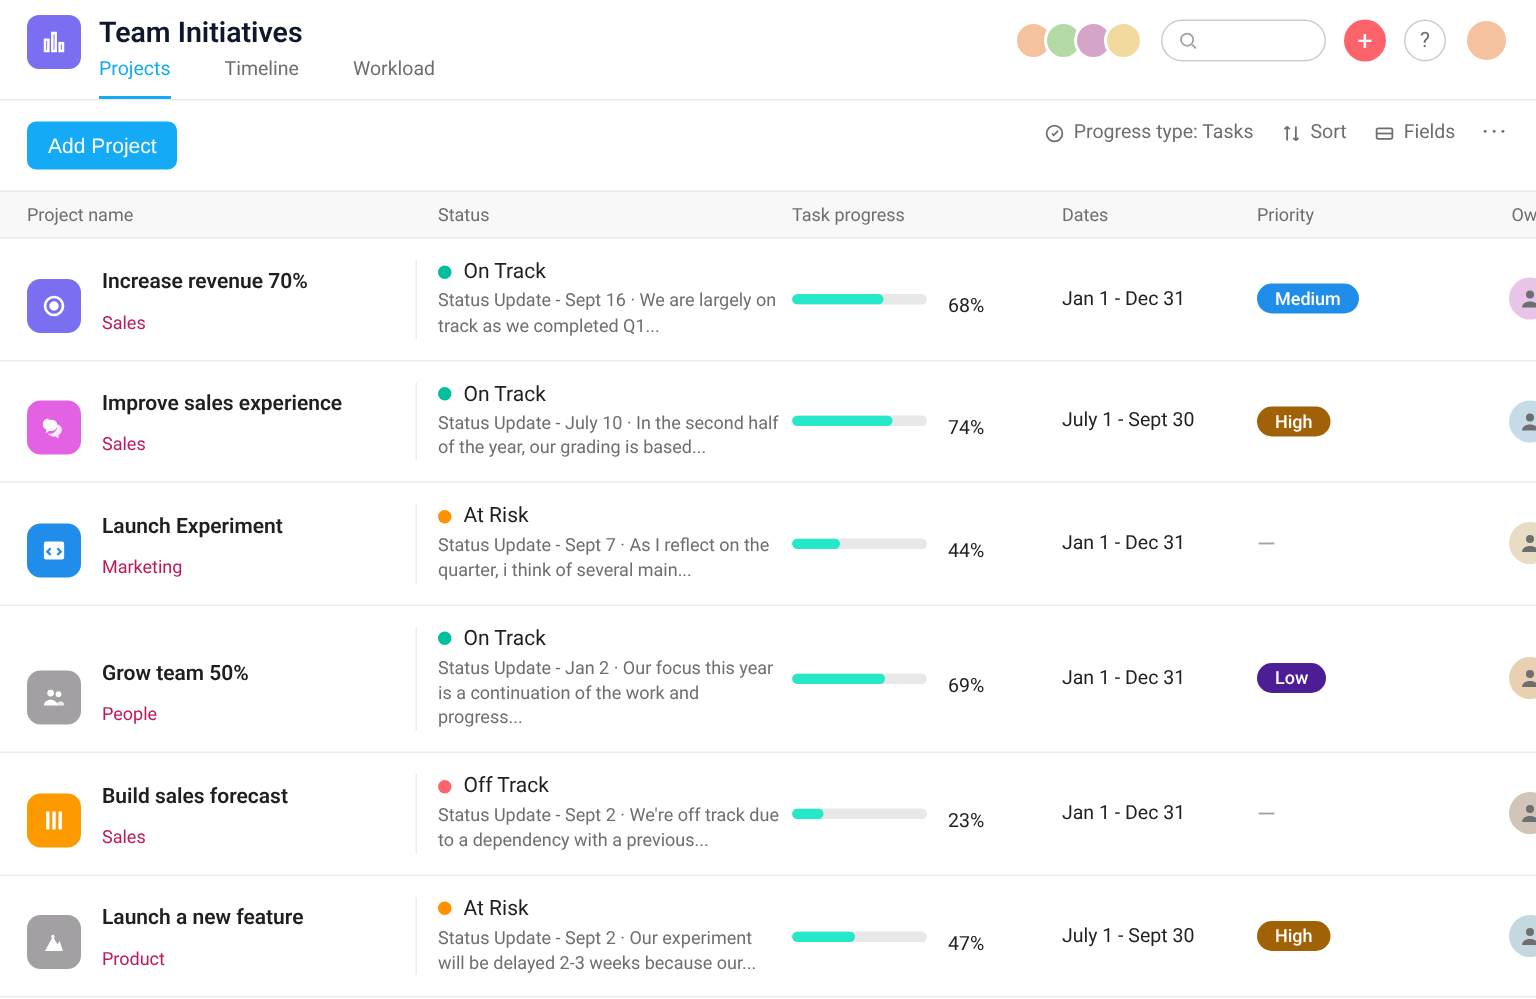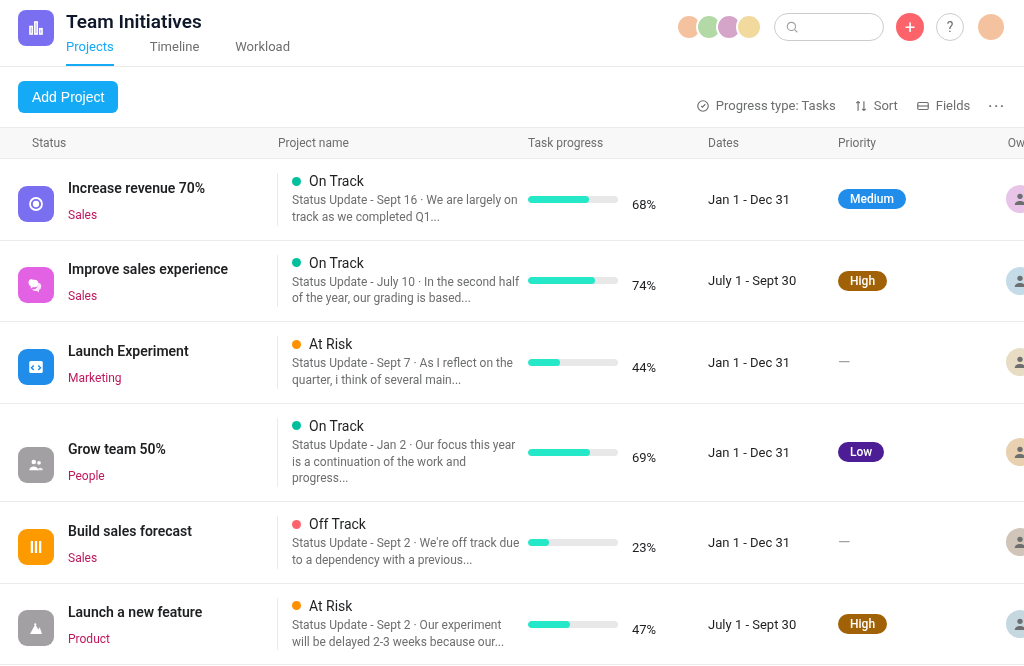--- a/index.html
+++ b/index.html
@@ -58,21 +58,21 @@
 }
 .ic-btn {
   width: 28px; height: 28px; border-radius: 50%;
   display: flex; align-items: center; justify-content: center;
   cursor: pointer;
 }
 .ic-btn.add { background: #fc636b; color: #fff; font-size: 18px; font-weight: 400; }
 .ic-btn.help { border: 1px solid #cfcbcb; color: #6d6e6f; font-size: 14px; }
 
 .toolbar {
-  display: flex; align-items: flex-end;
+  display: flex; align-items: flex-start;
   padding: 14px 18px;
 }
 .add-project {
   background: #14aaf5; color: #fff; border: none;
   border-radius: 6px; padding: 8px 14px;
   font-size: 14px; font-weight: 500; cursor: pointer;
 }
 .toolbar-spacer { flex: 1; }
 .tool-item {
   display: flex; align-items: center; gap: 6px;
@@ -207,22 +207,22 @@
     <svg viewBox="0 0 24 24" fill="none" stroke="currentColor" stroke-width="2">
         <rect x="3" y="6" width="18" height="12" rx="2"></rect>
         <line x1="3" y1="12" x2="21" y2="12"></line>
       </svg>
     <span>Fields</span>
   </div>
   <div class="tool-item more-dots">···</div>
 </div>
 
 <div class="table-head">
+  <div>Project name</div>
   <div style="padding-left:14px;">Status</div>
-  <div>Project name</div>
   <div>Task progress</div>
   <div>Dates</div>
   <div>Priority</div>
   <div class="col-owner">Owner</div>
 </div>
 
 <div id="rows">
     <div class="row">
       <div class="cell proj-cell">
     <div class="proj-ico" style="background:#7a6ff0">

